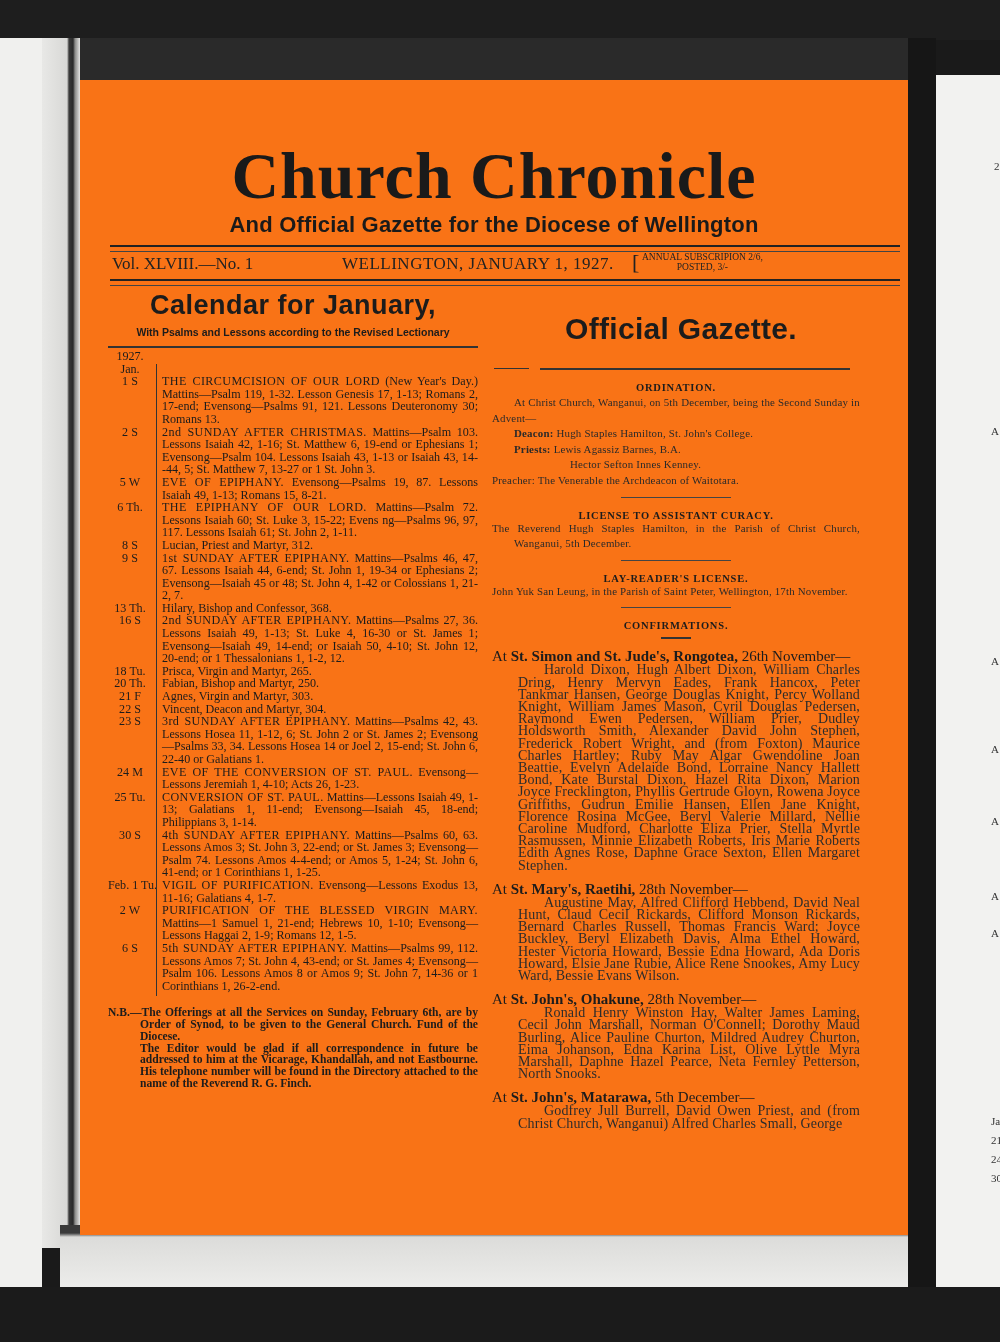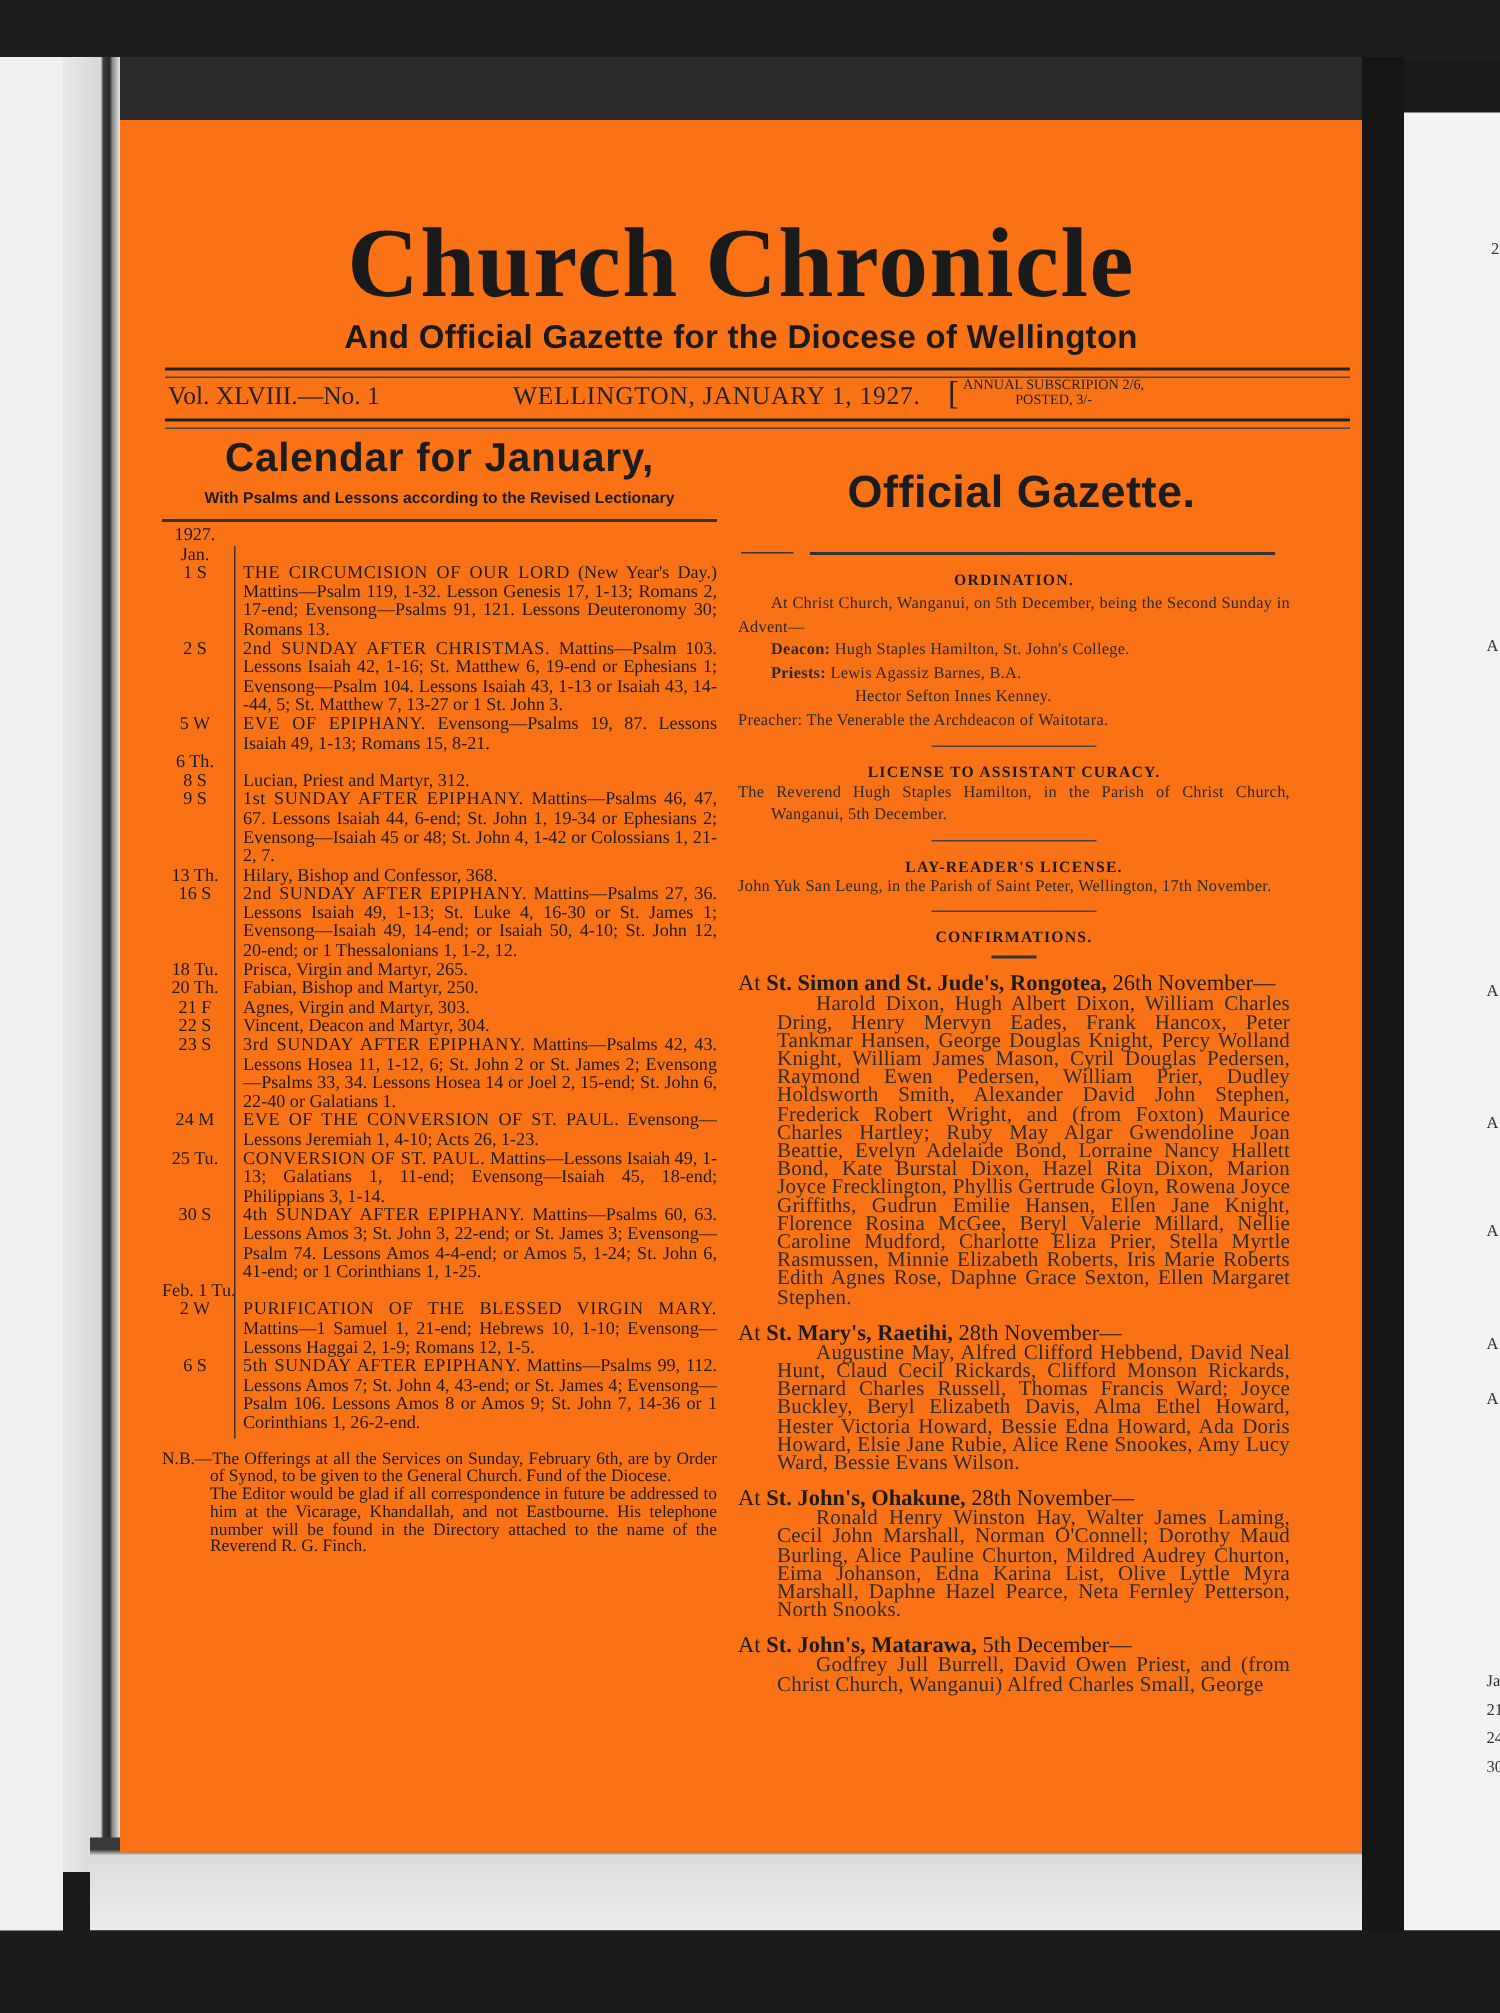--- a/index.html
+++ b/index.html
@@ -28,21 +28,21 @@
   .left-col { position:absolute; left:28px; top:208px; width:370px; }
   .cal-title { text-align:center; font-family:"Liberation Sans", sans-serif; font-weight:bold; font-size:27px; letter-spacing:0.5px; line-height:34px; }
   .cal-sub { text-align:center; font-family:"Liberation Sans", sans-serif; font-weight:bold; font-size:10.5px; margin-top:4px; }
   .cal-rule { margin-top:8px; border-top:2px solid #333; }
   .cal { position:relative; margin-top:2px; font-size:12.1px; line-height:12.6px; }
   .cal .vline { position:absolute; left:48px; top:14px; width:1px; bottom:-4px; background:#333; }
   .cal .row { display:flex; }
   .cal .date { width:44px; text-align:center; padding-right:6px; flex-shrink:0; white-space:nowrap; }
   .cal .text { flex:1; text-align:justify; padding-left:4px; }
   .cal .heading { letter-spacing:0.4px; }
-  .nb { margin-top:8px; border-top:2px solid #f97316; padding-top:2px; font-size:11.6px; line-height:11.8px; }
+  .nb { margin-top:8px; border-top:5px solid #f97316; padding-top:2px; font-size:11.6px; line-height:11.8px;font-weight:bold; }
   .nb .para { padding-left:32px; text-indent:-32px; text-align:justify; }
   .nb .para2 { padding-left:32px; text-align:justify; }
 
   .right-col { position:absolute; left:412px; top:232px; width:368px; font-family:"Liberation Serif", serif; }
   .gazette-title { text-align:center; font-family:"Liberation Sans", sans-serif; font-weight:bold; font-size:30px; letter-spacing:0.3px; margin-left:10px; }
   .g-rule { position:relative; height:2px; margin-top:22px; }
   .g-rule .a { position:absolute; left:2px; width:35px; top:0; border-top:1.5px solid #333; }
   .g-rule .b { position:absolute; left:48px; width:310px; top:0; border-top:2px solid #333; }
   .g-section { text-align:center; font-weight:bold; font-size:10.5px; letter-spacing:0.8px; margin-top:12px; }
   .g-p { font-size:10.9px; line-height:15.6px; color:#2a2a2a; letter-spacing:0.2px; text-align:justify; }
@@ -122,20 +122,21 @@
       <div class="row">
           <span class="date">2 S</span>
           <span class="text"><span class="heading">2nd SUNDAY AFTER CHRISTMAS.</span> <span>Mattins—Psalm 103. Lessons Isaiah 42, 1-16; St. Matthew 6, 19-end or Ephesians 1; Evensong—Psalm 104. Lessons Isaiah 43, 1-13 or Isaiah 43, 14--44, 5; St. Matthew 7, 13-27 or 1 St. John 3.</span></span>
         </div>
       <div class="row">
           <span class="date">5 W</span>
           <span class="text"><span class="heading">EVE OF EPIPHANY.</span> <span>Evensong—Psalms 19, 87. Lessons Isaiah 49, 1-13; Romans 15, 8-21.</span></span>
         </div>
       <div class="row">
           <span class="date">6 Th.</span>
+          <span class="text"><span class="heading">THE EPIPHANY OF OUR LORD.</span> <span>Mattins—Psalm 72. Lessons Isaiah 60; St. Luke 3, 15-22; Evens ng—Psalms 96, 97, 117. Lessons Isaiah 61; St. John 2, 1-11.</span></span>
         </div>
       <div class="row">
           <span class="date">8 S</span>
           <span class="text"><span>Lucian, Priest and Martyr, 312.</span></span>
         </div>
       <div class="row">
           <span class="date">9 S</span>
           <span class="text"><span class="heading">1st SUNDAY AFTER EPIPHANY.</span> <span>Mattins—Psalms 46, 47, 67. Lessons Isaiah 44, 6-end; St. John 1, 19-34 or Ephesians 2; Evensong—Isaiah 45 or 48; St. John 4, 1-42 or Colossians 1, 21-2, 7.</span></span>
         </div>
       <div class="row">
@@ -173,20 +174,21 @@
       <div class="row">
           <span class="date">25 Tu.</span>
           <span class="text"><span class="heading">CONVERSION OF ST. PAUL.</span> <span>Mattins—Lessons Isaiah 49, 1-13; Galatians 1, 11-end; Evensong—Isaiah 45, 18-end; Philippians 3, 1-14.</span></span>
         </div>
       <div class="row">
           <span class="date">30 S</span>
           <span class="text"><span class="heading">4th SUNDAY AFTER EPIPHANY.</span> <span>Mattins—Psalms 60, 63. Lessons Amos 3; St. John 3, 22-end; or St. James 3; Evensong—Psalm 74. Lessons Amos 4-4-end; or Amos 5, 1-24; St. John 6, 41-end; or 1 Corinthians 1, 1-25.</span></span>
         </div>
       <div class="row">
           <span class="date">Feb. 1 Tu.</span>
+          <span class="text"><span class="heading">VIGIL OF PURIFICATION.</span> <span>Evensong—Lessons Exodus 13, 11-16; Galatians 4, 1-7.</span></span>
         </div>
       <div class="row">
           <span class="date">2 W</span>
           <span class="text"><span class="heading">PURIFICATION OF THE BLESSED VIRGIN MARY.</span> <span>Mattins—1 Samuel 1, 21-end; Hebrews 10, 1-10; Evensong—Lessons Haggai 2, 1-9; Romans 12, 1-5.</span></span>
         </div>
       <div class="row">
           <span class="date">6 S</span>
           <span class="text"><span class="heading">5th SUNDAY AFTER EPIPHANY.</span> <span>Mattins—Psalms 99, 112. Lessons Amos 7; St. John 4, 43-end; or St. James 4; Evensong—Psalm 106. Lessons Amos 8 or Amos 9; St. John 7, 14-36 or 1 Corinthians 1, 26-2-end.</span></span>
         </div>
     </div>

